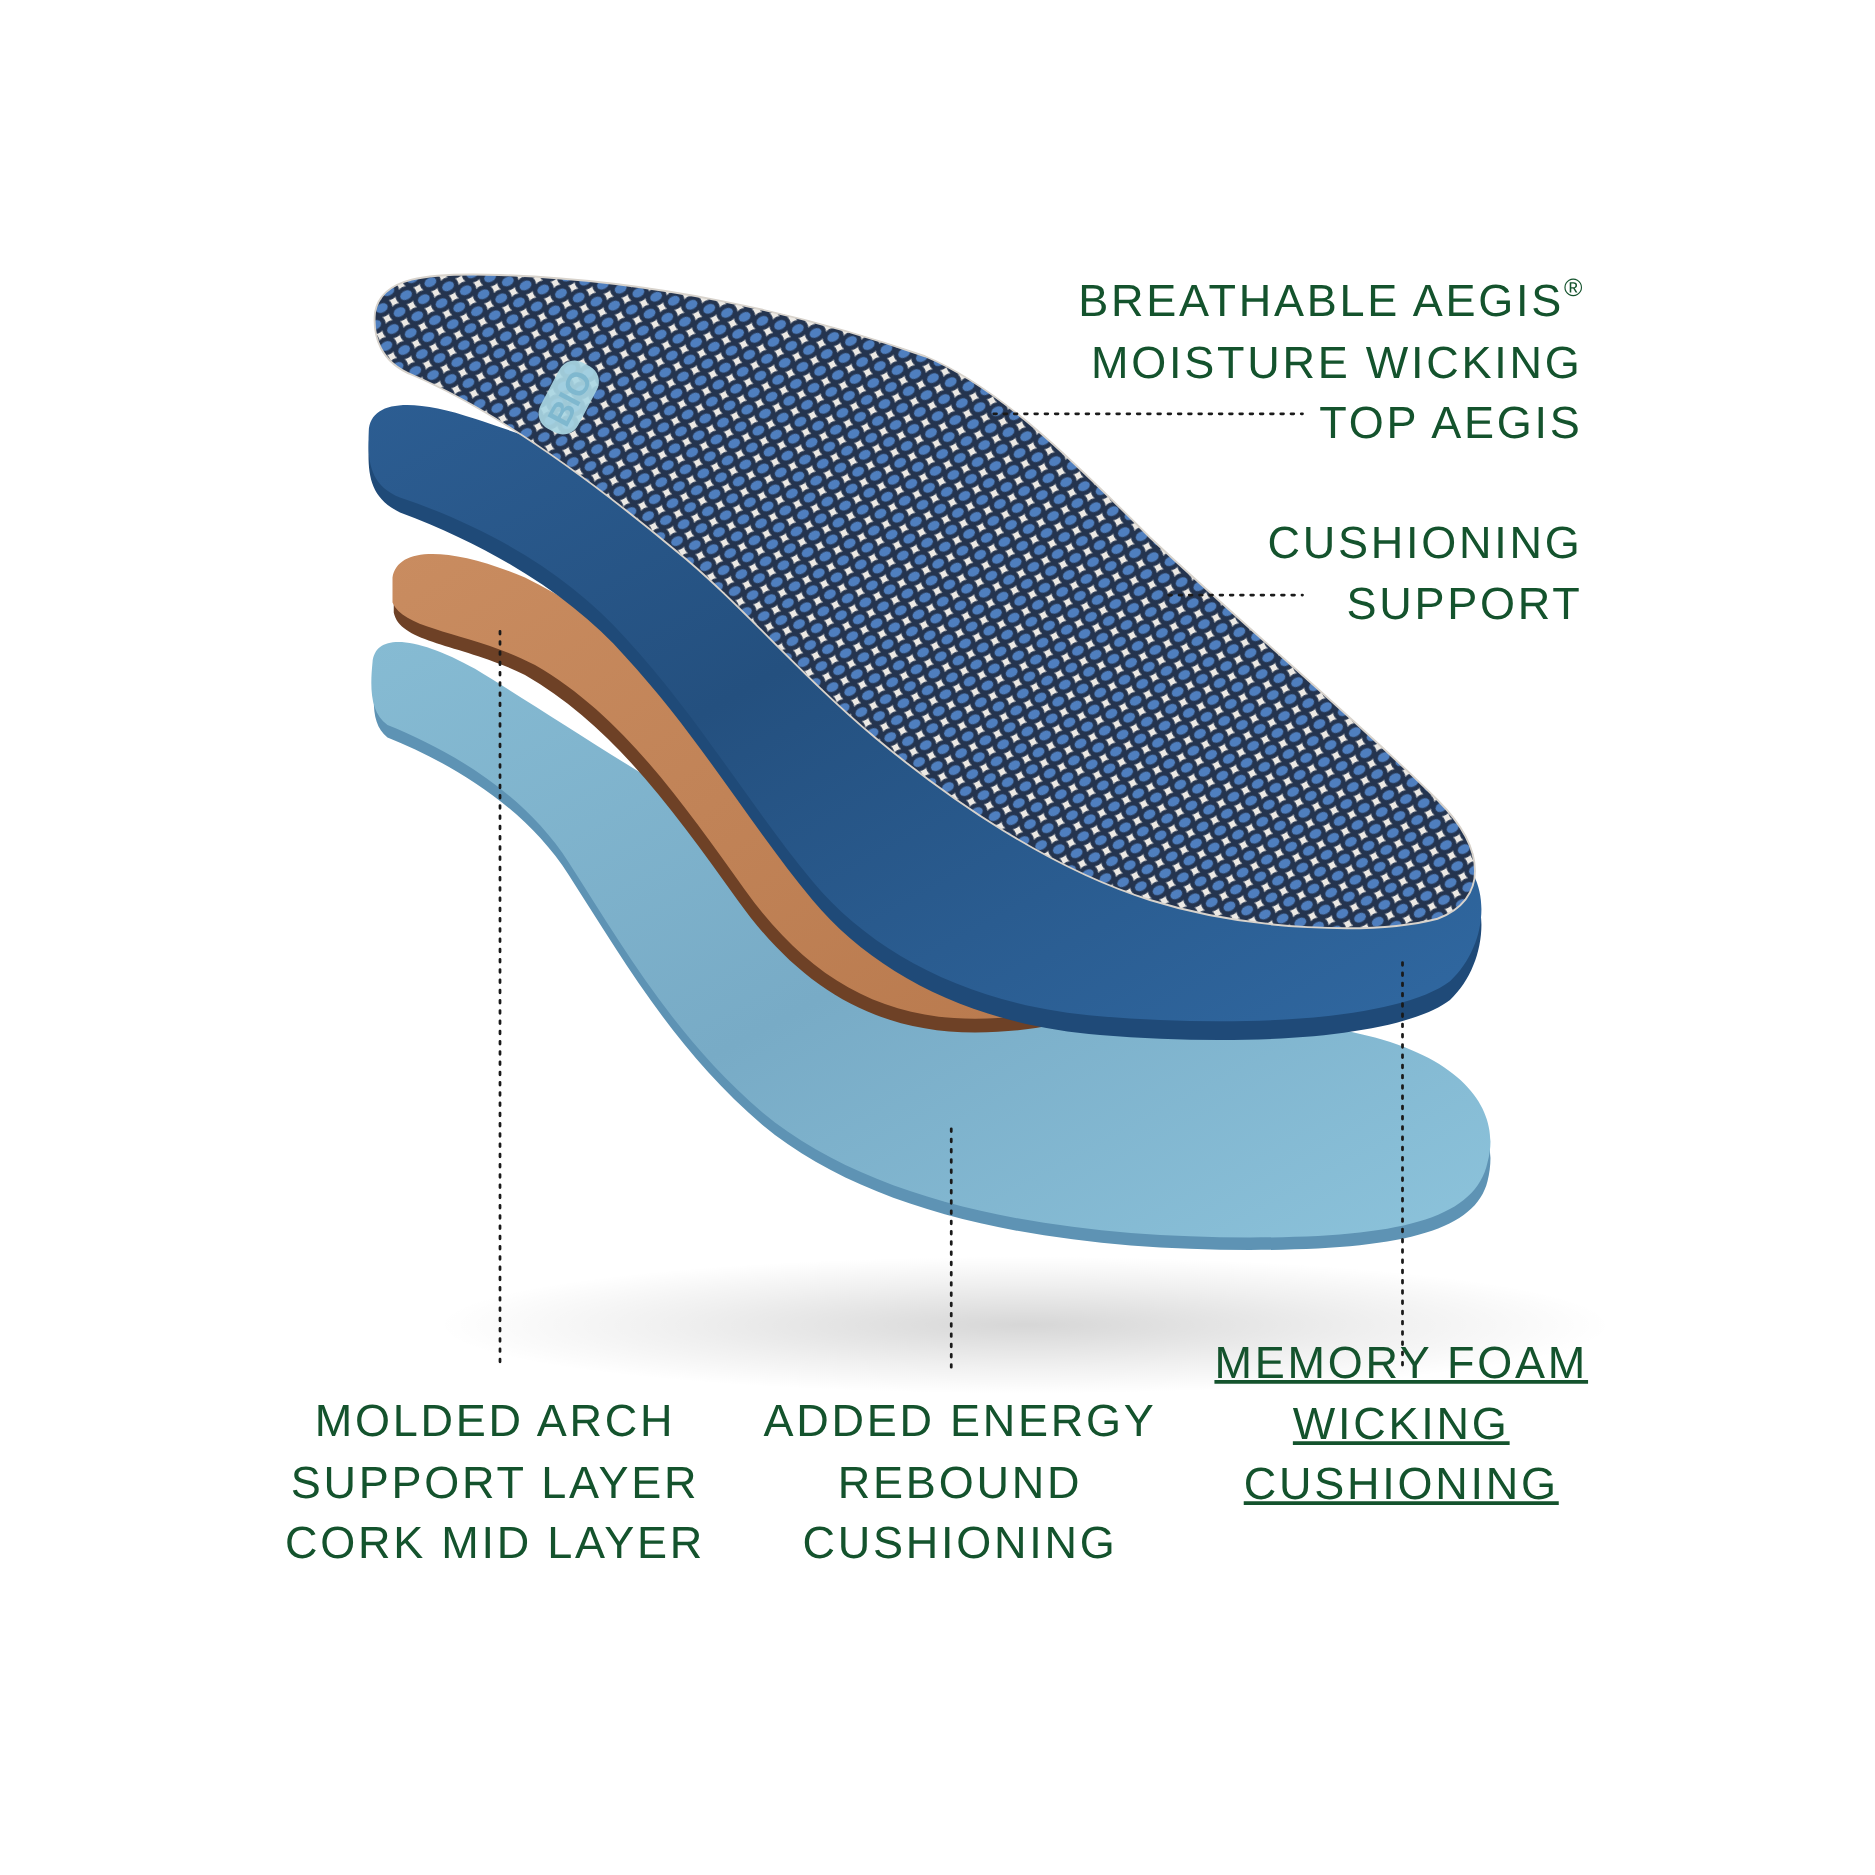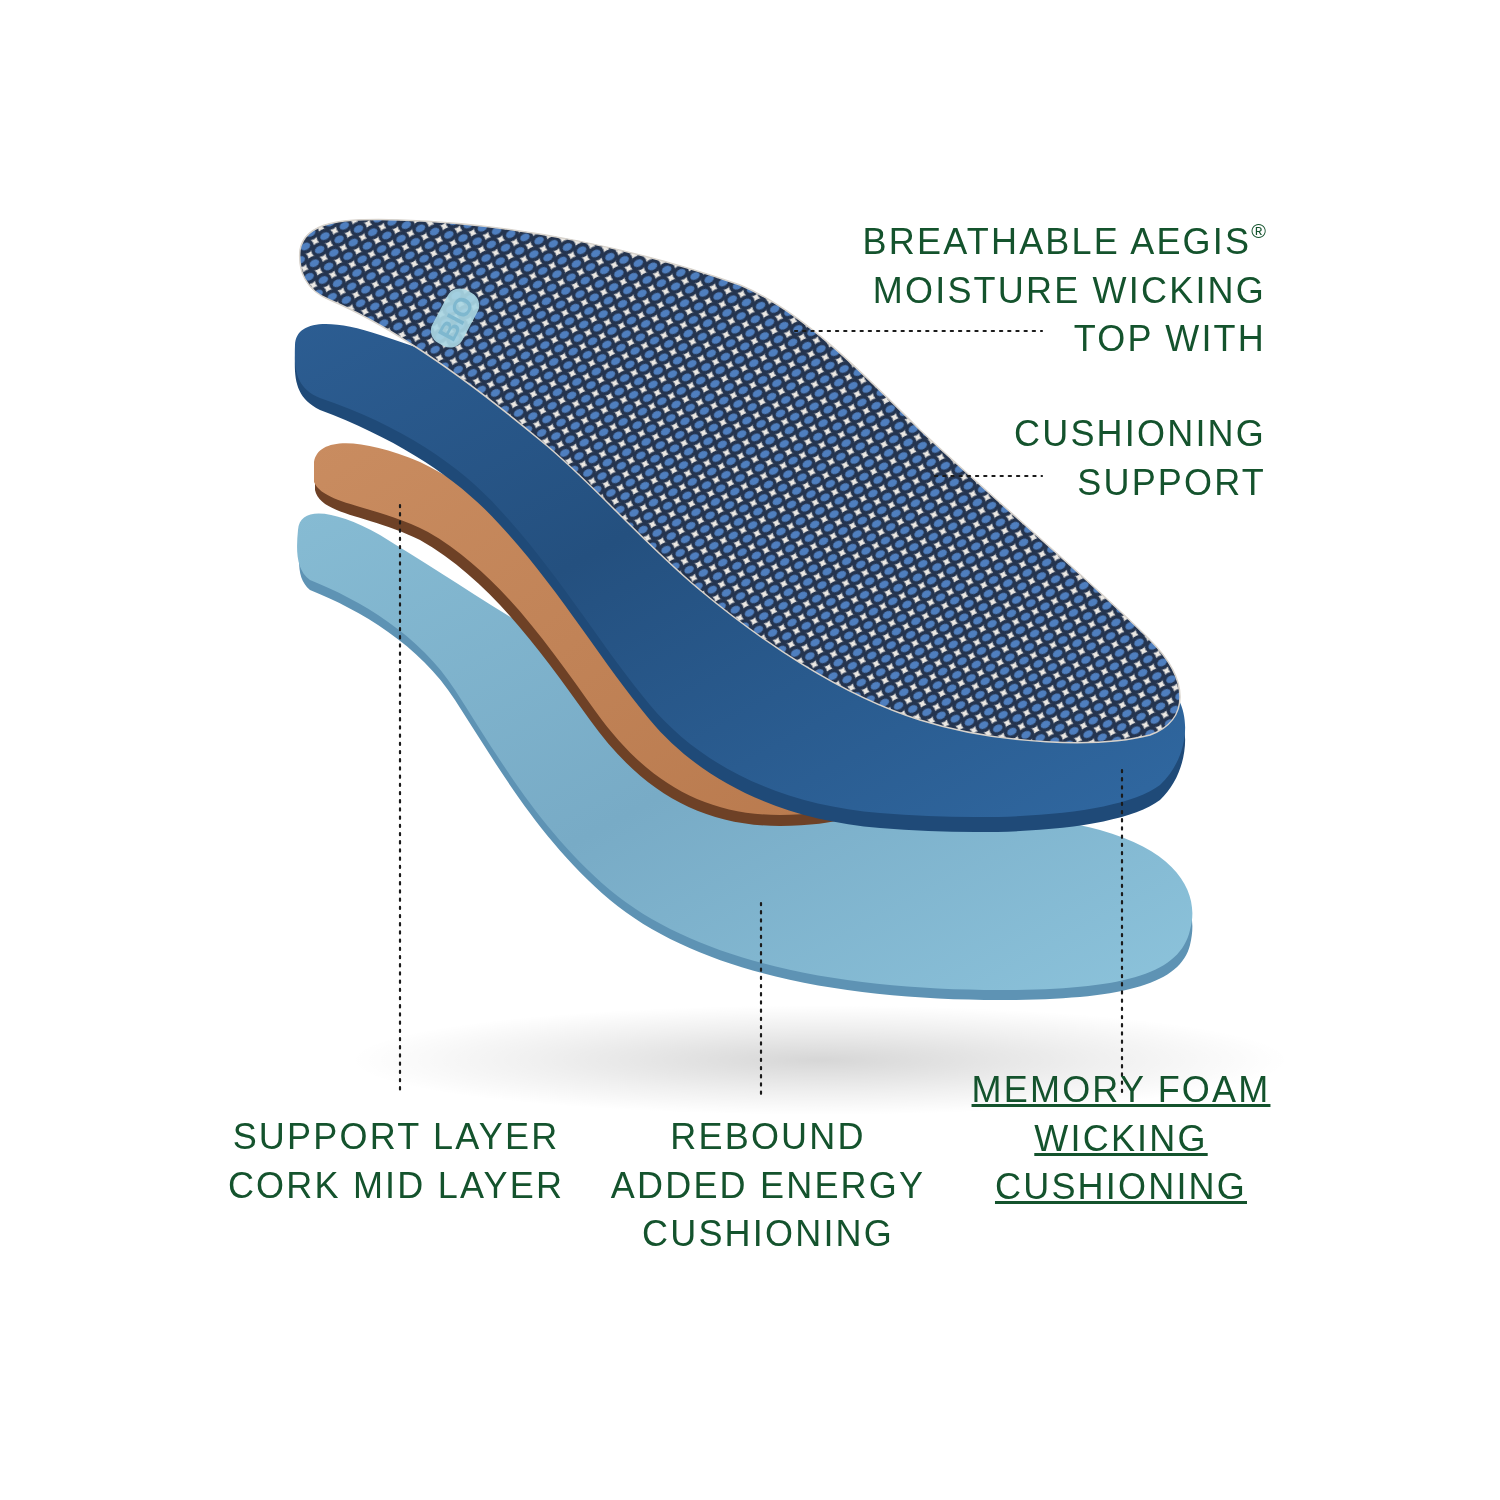--- a/index.html
+++ b/index.html
@@ -91,36 +91,37 @@
       <line x1="935" y1="476" x2="1042" y2="476"></line>
       <line x1="400" y1="505" x2="400" y2="1095"></line>
       <line x1="761" y1="903" x2="761" y2="1095"></line>
       <line x1="1122" y1="770" x2="1122" y2="1095"></line>
     </g>
   </svg>
 
   <div id="label-top" class="label right">
     <span class="line"><span>BREATHABLE AEGIS</span><sup>®</sup></span>
     <span class="line">MOISTURE WICKING</span>
-    <span class="line">TOP WITH</span>
+    <span class="line">TOP AEGIS</span>
   </div>
 
   <div id="label-meta" class="label right">
     <span class="line">CUSHIONING</span>
     <span class="line">SUPPORT</span>
   </div>
 
   <div id="label-arch" class="label center">
+    <span class="line">MOLDED ARCH</span>
     <span class="line">SUPPORT LAYER</span>
     <span class="line">CORK MID LAYER</span>
   </div>
 
   <div id="label-energy" class="label center">
+    <span class="line">ADDED ENERGY</span>
     <span class="line">REBOUND</span>
-    <span class="line">ADDED ENERGY</span>
     <span class="line">CUSHIONING</span>
   </div>
 
   <div id="label-memory" class="label center">
     <span class="line">MEMORY FOAM</span>
     <span class="line">WICKING</span>
     <span class="line">CUSHIONING</span>
   </div>
 
 </div>

